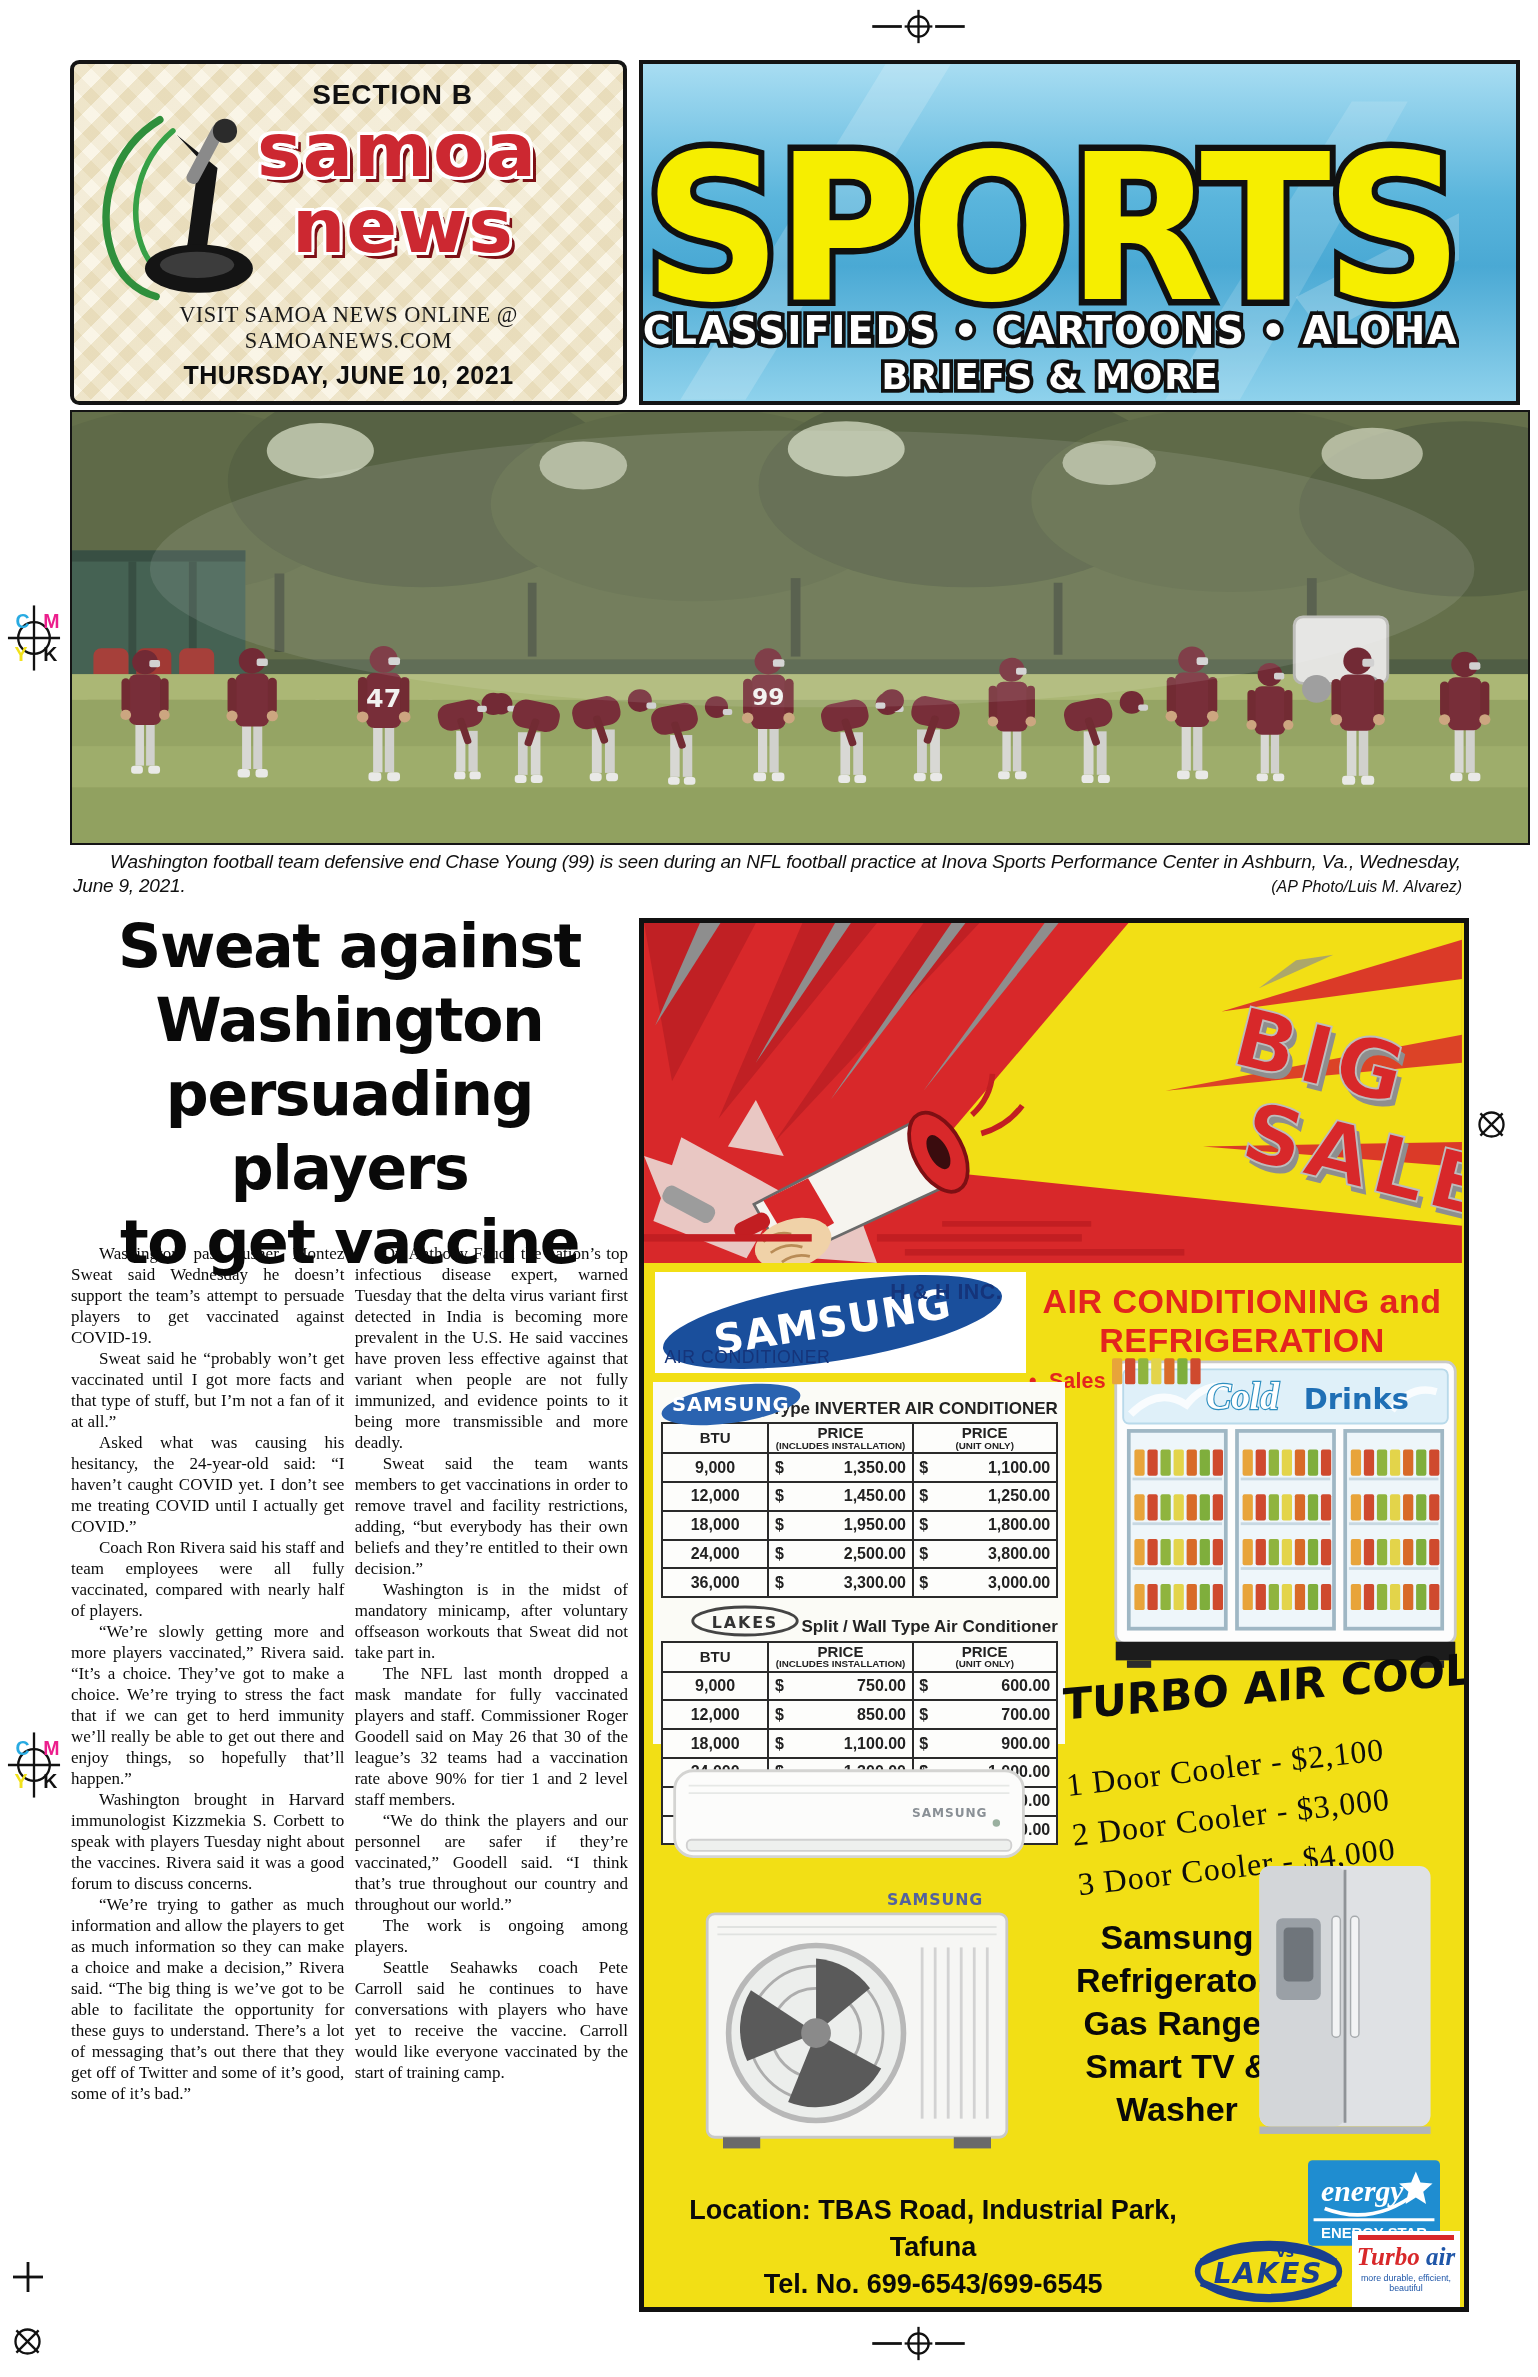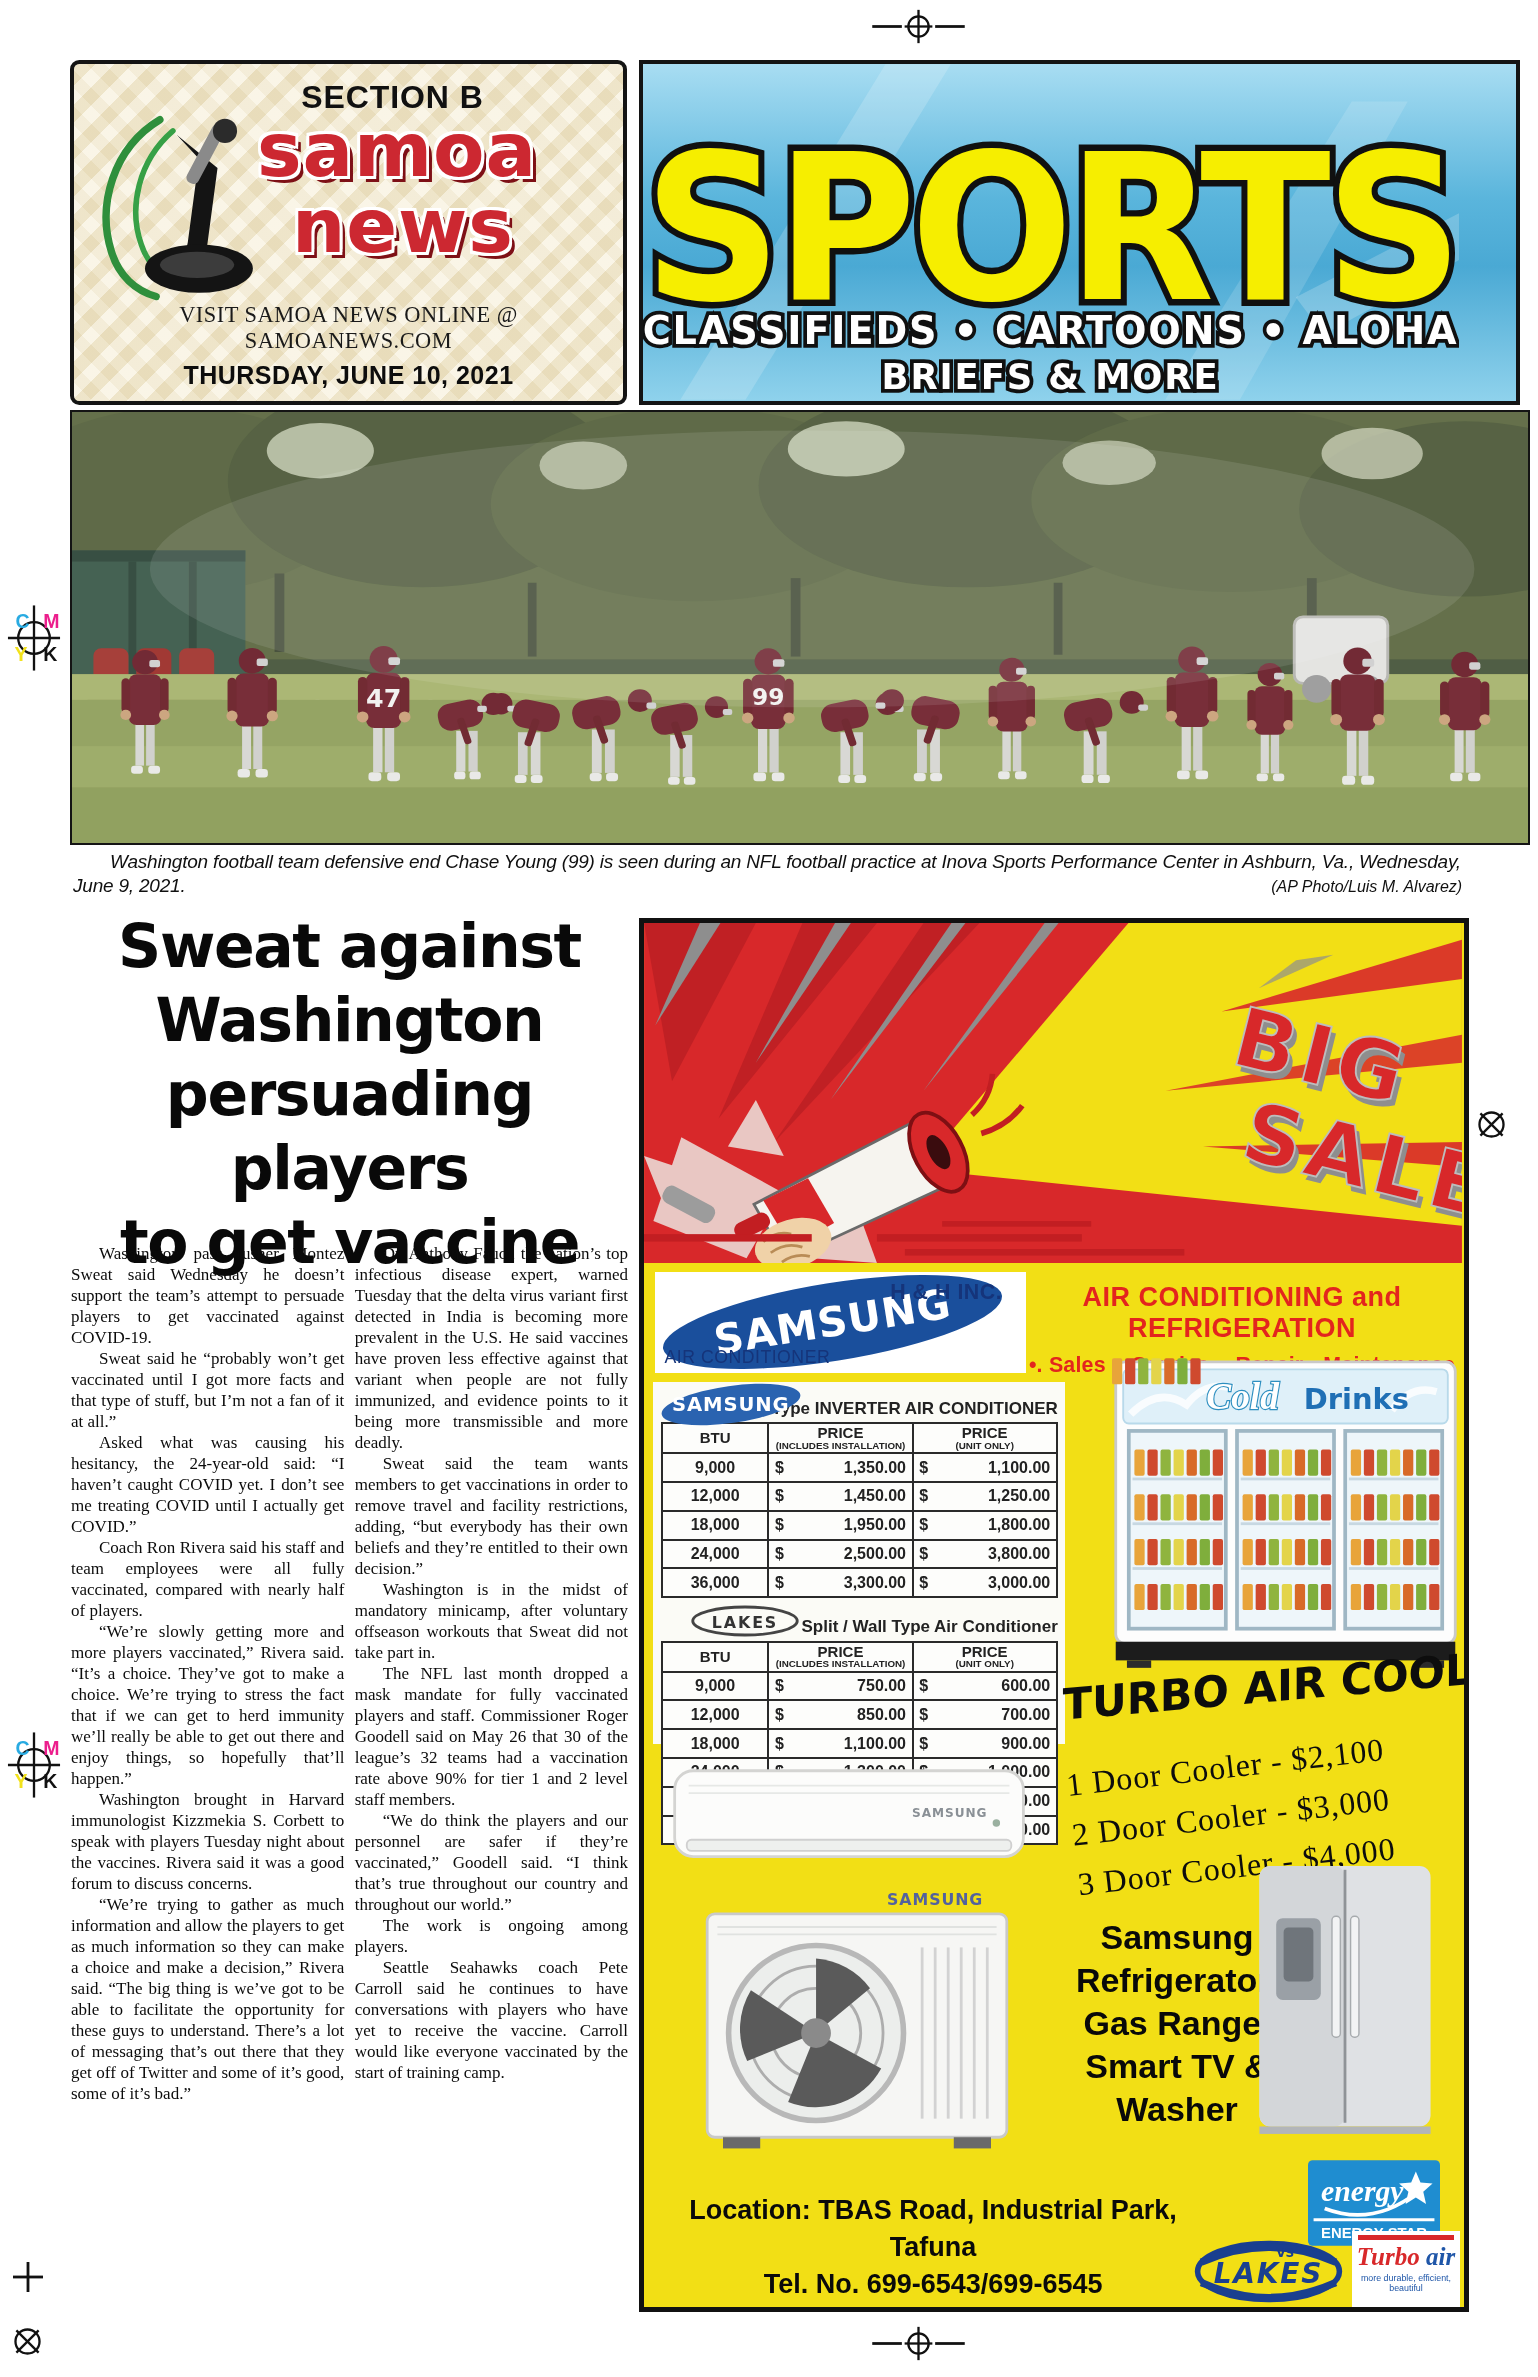--- a/index.html
+++ b/index.html
@@ -12,21 +12,21 @@
   
   .masthead{position:absolute;left:70px;top:60px;width:557px;height:345px;
     border:4.7px solid #141414;border-radius:9.3px;box-sizing:border-box;overflow:hidden;
     background:
       repeating-linear-gradient(45deg,#f7f0da 0 13px,#eee3c4 13px 26px),
       #f6eed6;}
   .masthead::after{content:"";position:absolute;inset:0;
       background:repeating-linear-gradient(-45deg,rgba(255,255,255,.35) 0 13px,rgba(222,208,170,.35) 13px 26px);}
   .masthead>*{position:relative;z-index:2;}
   .section-b{position:absolute;top:15px;left:0;width:100%;text-align:center;padding-left:88px;box-sizing:border-box;
-      font-weight:bold;font-size:32px;letter-spacing:0.9px;font-family:"Liberation Sans",sans-serif;}
+      font-weight:bold;font-size:28px;letter-spacing:0.9px;font-family:"Liberation Sans",sans-serif;}
   .mast-logo{position:absolute;left:13px;top:39px;}
   .paper-name{position:absolute;left:183px;top:48px;line-height:76px;
       font-family:"DejaVu Sans",sans-serif;font-weight:bold;font-size:75px;letter-spacing:0.9px;color:#cc2831;
       text-shadow:-2.8px -2.8px 0 #fff,2.8px -2.8px 0 #fff,-2.8px 2.8px 0 #fff,2.8px 2.8px 0 #fff,0 -2.8px 0 #fff,0 2.8px 0 #fff,-2.8px 0 0 #fff,2.8px 0 0 #fff,5.6px 5.6px 0 #7e1016;}
   .paper-name .pn2{margin-left:35px;}
   .visit-line{position:absolute;left:0;bottom:47px;width:100%;text-align:center;
       font-family:"Liberation Serif",serif;font-size:22.4px;letter-spacing:0.5px;color:#1a1a1a;}
   .date-line{position:absolute;left:0;bottom:11.2px;width:100%;text-align:center;
       font-weight:bold;font-size:25px;letter-spacing:0.5px;color:#0d0d0d;}
 
@@ -64,21 +64,21 @@
 
   .samsung-box{position:absolute;left:11.2px;top:9.3px;width:371px;height:101px;background:#fff;overflow:hidden;}
   .samsung-ellipse{position:absolute;left:5.6px;top:11.2px;width:343px;height:78px;background:#1a4f9c;
       border-radius:50%;transform:rotate(-9deg);}
   .samsung-word{position:absolute;left:0;top:0;width:100%;height:100%;display:flex;align-items:center;justify-content:center;
       color:#fff;font-family:"DejaVu Sans",sans-serif;font-weight:bold;font-size:41px;letter-spacing:0.9px;}
   .hh-inc{position:absolute;right:24px;top:7.5px;color:#15347a;font-weight:bold;font-size:21.4px;letter-spacing:0.5px;}
   .aircon-label{position:absolute;left:9.3px;bottom:5.6px;color:#15347a;font-weight:normal;font-size:17.7px;letter-spacing:0.5px;}
 
   .ad-header{position:absolute;left:380px;top:18.6px;width:436px;text-align:center;color:#e3251e;}
-  .ad-header .l1{font-weight:bold;font-size:27px;letter-spacing:0.5px;}
+  .ad-header .l1{font-weight:bold;font-size:34px;letter-spacing:0.5px;}
   .ad-header .l2{font-weight:bold;font-size:21.4px;margin-top:9.3px;letter-spacing:0.2px;}
 
   .cooler{position:absolute;left:468px;top:95px;width:347px;height:310px;}
   .tables-panel{position:absolute;left:9.3px;top:119px;width:412px;height:362px;background:#fbfbf6;padding:5.6px 7.5px;box-sizing:border-box;}
   .tp-logo1{position:relative;width:140px;height:37px;margin-top:-1.9px;}
   .tp-logo1 .ell{position:absolute;inset:0;background:#2a63b0;border-radius:50%;transform:rotate(-8deg);}
   .tp-logo1 .wd{position:absolute;inset:0;display:flex;align-items:center;justify-content:center;color:#fff;
       font-weight:bold;font-size:19.6px;letter-spacing:0.9px;font-family:"DejaVu Sans",sans-serif;}
   .tp-title{font-weight:bold;font-size:17px;text-align:right;margin:1.9px 0 3.7px;color:#222;}
   .price-table{width:100%;border-collapse:collapse;background:#fdfdfb;}

